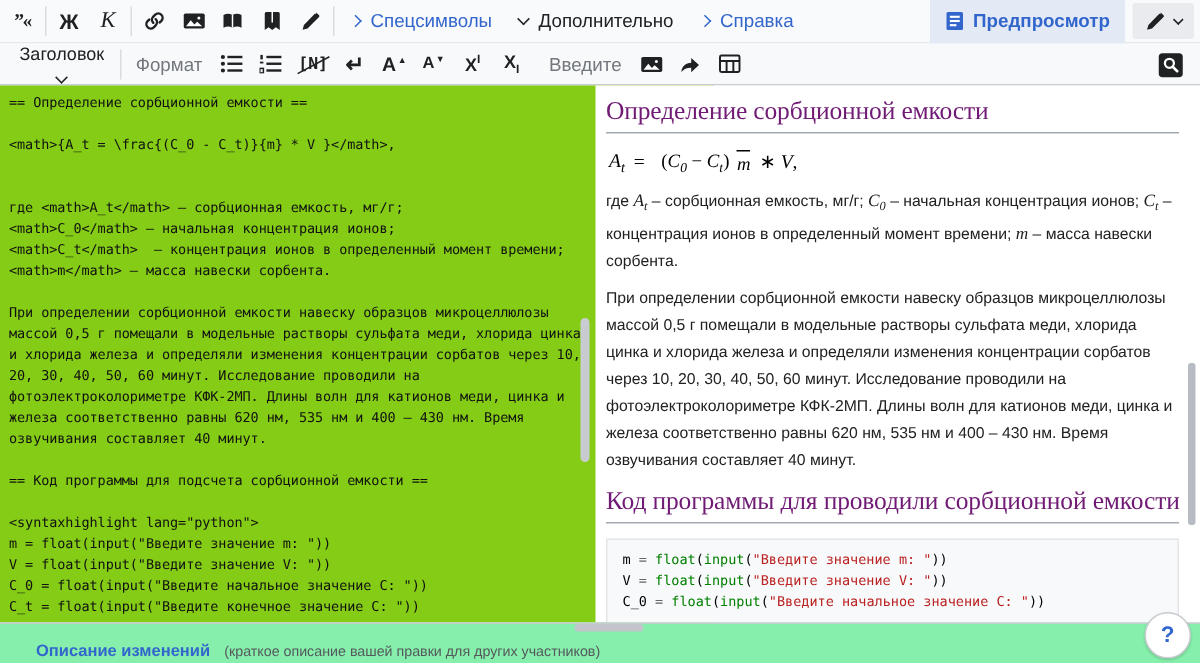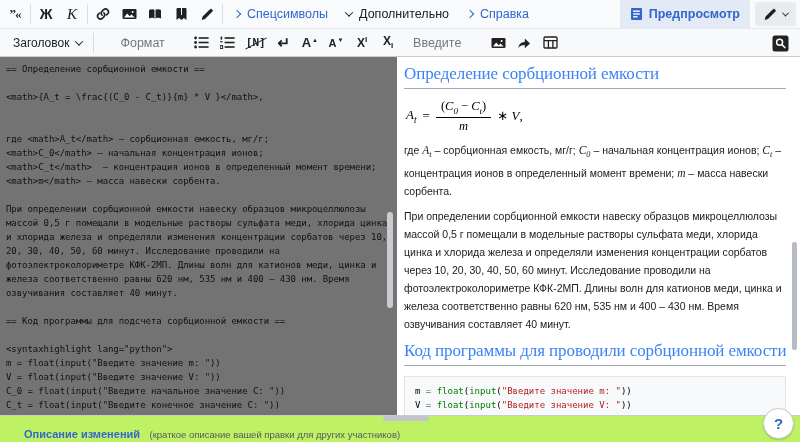--- a/index.html
+++ b/index.html
@@ -38,75 +38,75 @@
     font-size:12.5px; font-weight:600; gap:6px; padding:4px 10px;
   }
   .editor-switch { height:24px; border-radius:2px; background:#e9ebef; gap:6px; padding:0 8px; }
   .editor-switch .chev { color:#202122; width:5px; height:5px; }
   
   .tb-sec {
     position:absolute; top:29px; left:0; right:0; height:28px;
     background:#f8f9fa; border-bottom:1px solid #c8ccd1;
     display:flex; align-items:center; padding:0 4px;
   }
-  .tb-label { color:#72777d; font-size:12.5px; margin:0 24px; }
+  .tb-label { color:#72777d; font-size:12.5px; margin:0 7px; }
   .heading-dd { font-size:12.5px; gap:7px; padding:0 9px; }
-  .tb-sec .tb-btn { font-size:12px; }
+  .tb-sec .tb-btn { font-size:12px;flex-direction:column; }
   .txt-icon { font-size:13px; font-weight:bold; line-height:1; }
   .tiny-tri { font-size:6px; vertical-align:super; margin-left:1px; }
   .supsub { font-size:12px; font-weight:bold; }
   .supsub sup,.supsub sub { font-size:8px; font-weight:bold; }
   .newline-glyph { font-size:15px; font-weight:bold; }
   .nowiki { position:relative; font-family:"DejaVu Sans Mono",monospace; font-size:11px; font-weight:bold; }
   .nowiki:after { content:""; position:absolute; left:-2px; right:-2px; top:50%; border-top:1.5px solid #202122; transform:rotate(-28deg); }
   .search-wrap { position:absolute; right:6px; top:4px; }
   
   .pane-left {
     position:absolute; top:57px; left:0; width:476px; height:358px;
-    background:#737373; border-right:1px solid #a2a9b1; overflow:hidden;
+    background:#84cc16; border-right:1px solid #a2a9b1; overflow:hidden;
   }
   .pane-left pre {
     font-family:"DejaVu Sans Mono",monospace; font-size:9px; line-height:14px;
     letter-spacing:-0.05px; color:#111; padding:5px 2px 0 6px; white-space:pre;
   }
   .vthumb-left { position:absolute; left:387px; top:212px; width:6px; height:96px; background:#c8ccd1; border-radius:3px; }
   .pane-right {
     position:absolute; top:57px; left:397px; width:403px; height:358px;
     background:#fff; overflow:hidden; padding:5px 14px 0 7px;
   }
   .vthumb-right { position:absolute; right:3px; top:242px; width:5px; height:108px; background:#b7bcc4; border-radius:2px; }
   .wiki-h2 {
-    font-family:"Liberation Serif",serif; font-weight:400; color:#3b82f6;
+    font-family:"Liberation Serif",serif; font-weight:400; color:#701a75;
     font-size:17px; letter-spacing:-0.1px; white-space:nowrap; overflow:hidden;
     padding-bottom:4px; border-bottom:1px solid #a2a9b1; margin-top:2px;
   }
   .wiki-h2.second { margin-top:8px; }
   .formula {
     display:flex; align-items:center; margin:10px 0 6px 2px;
     font-family:"Liberation Serif",serif; font-size:13px; color:#000;
   }
   .formula .eq { margin:0 6px; }
-  .frac { display:inline-flex; flex-direction:column; align-items:center; font-size:12.5px; }
+  .frac { display:inline-flex; flex-direction:row; align-items:center; font-size:12.5px; }
   .frac .num { padding:0 5px 1px; }
   .frac .den { border-top:1px solid #000; align-self:stretch; text-align:center; padding-top:1px; }
   .formula .tail { margin-left:6px; }
   .mvar { font-family:"Liberation Serif",serif; font-style:italic; }
   .mvar sub { font-size:0.72em; font-style:italic; }
   .pane-right p { font-size:10.5px; line-height:18px; color:#202122; margin:7px 0; }
   .pane-right p .mvar { font-size:11.5px; }
   .codeblock {
     margin-top:10px; background:#f8f9fa; border:1px solid #e3e5e8;
     padding:7px 0 7px 10px; font-family:"DejaVu Sans Mono",monospace;
     font-size:9px; line-height:14px; color:#000;
   }
   .c-o { color:#666666; } .c-b { color:#008000; } .c-s { color:#ba2121; }
   
   .footer {
     position:absolute; left:0; right:0; bottom:0; height:27px;
-    background:#bef264; border-top:1px solid #c8ccd1;
+    background:#86efac; border-top:1px solid #c8ccd1;
     padding:8px 0 0 24px; white-space:nowrap;
   }
   .summary-link { color:#3366cc; font-weight:600; font-size:11px; text-decoration:none; margin-right:5px; }
   .summary-hint { color:#54595d; font-size:9.5px; }
   .hthumb { position:absolute; left:383px; top:416px; width:46px; height:5px; background:#c2c6cc; border-radius:2.5px; z-index:4; }
   .help-circle {
     position:absolute; left:763px; top:408px; width:31px; height:31px; border-radius:50%;
     background:#fff; border:1px solid #c8ccd1; box-shadow:0 1px 2px rgba(0,0,0,.18);
     color:#3366cc; font-size:15px; font-weight:bold;
     display:flex; align-items:center; justify-content:center; z-index:6; cursor:pointer;

